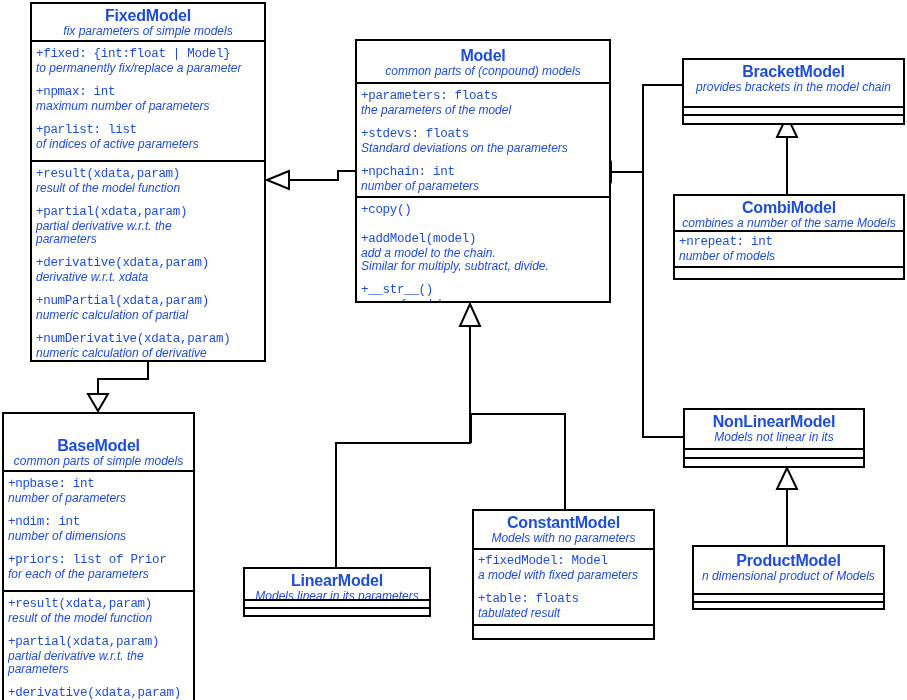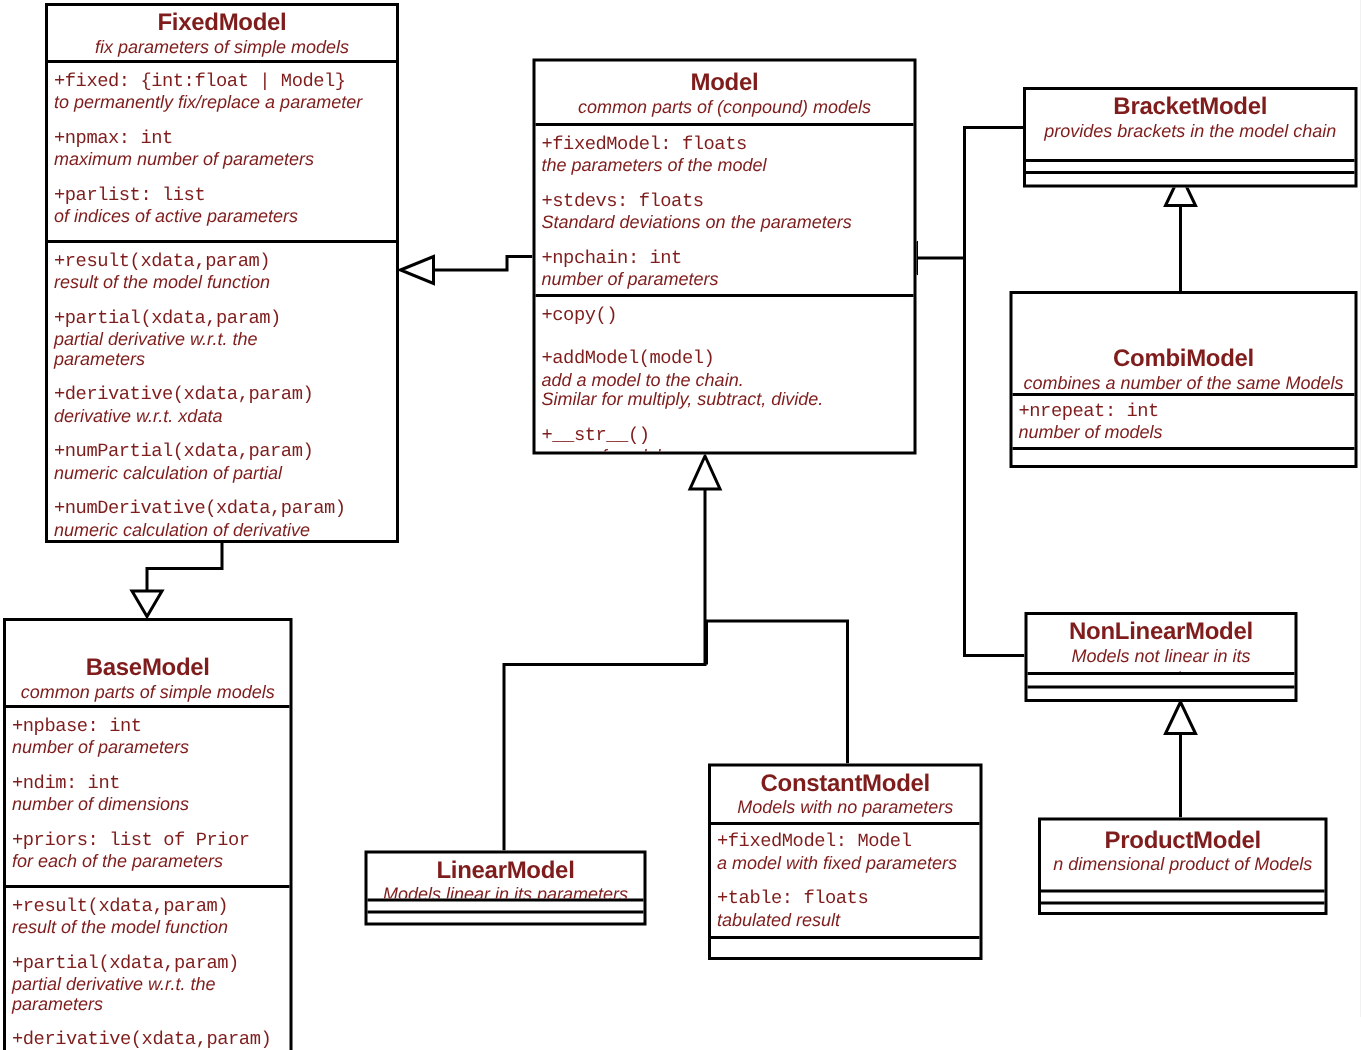--- a/index.html
+++ b/index.html
@@ -1,20 +1,20 @@
 <!DOCTYPE html>
 <html style="--line: #000000; --bg: #ffffff;"><head>
 <meta charset="utf-8">
 <style>
   :root { --line: #000000; --bg: #ffffff; }
   html,body { margin:0; padding:0; background:#e8e8e8; }
   .canvas {
     position:relative; width:907px; height:700px;
     background:var(--bg); overflow:hidden;
-    font-family:"Liberation Sans", sans-serif; color:#7f1d1d;
+    font-family:"Liberation Sans", sans-serif; color:#1d4ed8;
   }
   .uml-box {
     position:absolute; box-sizing:border-box;
     background:var(--bg); border:2px solid var(--line);
   }
   .sec { box-sizing:border-box; border-bottom:2px solid var(--line); overflow:hidden; }
   .sec:last-child { border-bottom:none; }
   .head { text-align:center; padding-top:3px; }
   .title { font-weight:bold; font-size:16px; line-height:17px; letter-spacing:-0.2px; }
   .subtitle { font-style:italic; font-size:12px; line-height:14px; }
@@ -115,21 +115,21 @@
     </div>
   </div>
 
   <div class="uml-box" style="left:355px;top:39px;width:256px;">
     <div class="sec head" style="height:43px;padding-top:6px;">
       <div class="title">Model</div>
       <div class="subtitle">common parts of (conpound) models</div>
     </div>
     <div class="sec body-sec" style="height:114px;">
       <div class="member">
-        <div class="code">+fixedModel: floats</div>
+        <div class="code">+parameters: floats</div>
         <div class="desc">the parameters of the model</div>
       </div>
       <div class="member">
         <div class="code">+stdevs: floats</div>
         <div class="desc">Standard deviations on the parameters</div>
       </div>
       <div class="member">
         <div class="code">+npchain: int</div>
         <div class="desc">number of parameters</div>
       </div>
@@ -153,21 +153,21 @@
   <div class="uml-box" style="left:682px;top:58px;width:223px;">
     <div class="sec head" style="height:48px;">
       <div class="title">BracketModel</div>
       <div class="subtitle">provides brackets in the model chain</div>
     </div>
     <div class="sec" style="height:8px;"></div>
     <div class="sec" style="height:7px;"></div>
   </div>
 
   <div class="uml-box" style="left:673px;top:194px;width:232px;">
-    <div class="sec head" style="height:36px;margin-top:32px;">
+    <div class="sec head" style="height:36px;">
       <div class="title">CombiModel</div>
       <div class="subtitle">combines a number of the same Models</div>
     </div>
     <div class="sec body-sec" style="height:36px;padding-top:3px;">
       <div class="member">
         <div class="code">+nrepeat: int</div>
         <div class="desc">number of models</div>
       </div>
     </div>
     <div class="sec" style="height:10px;"></div>

